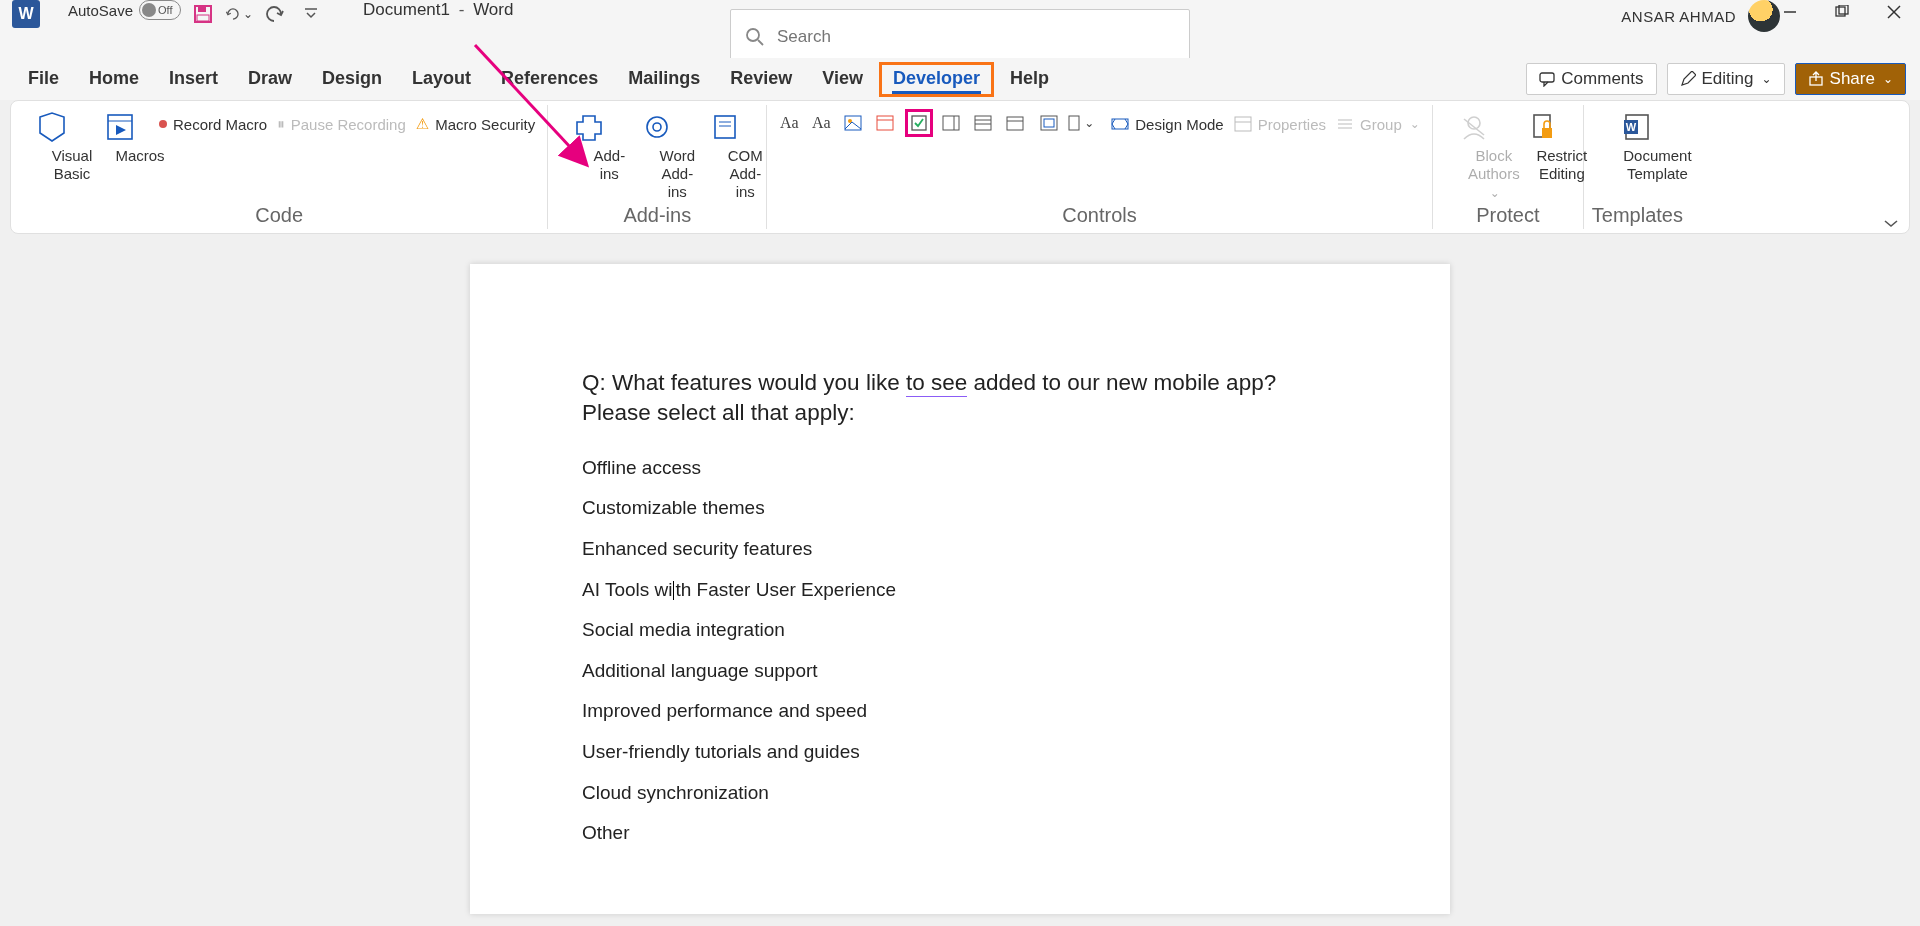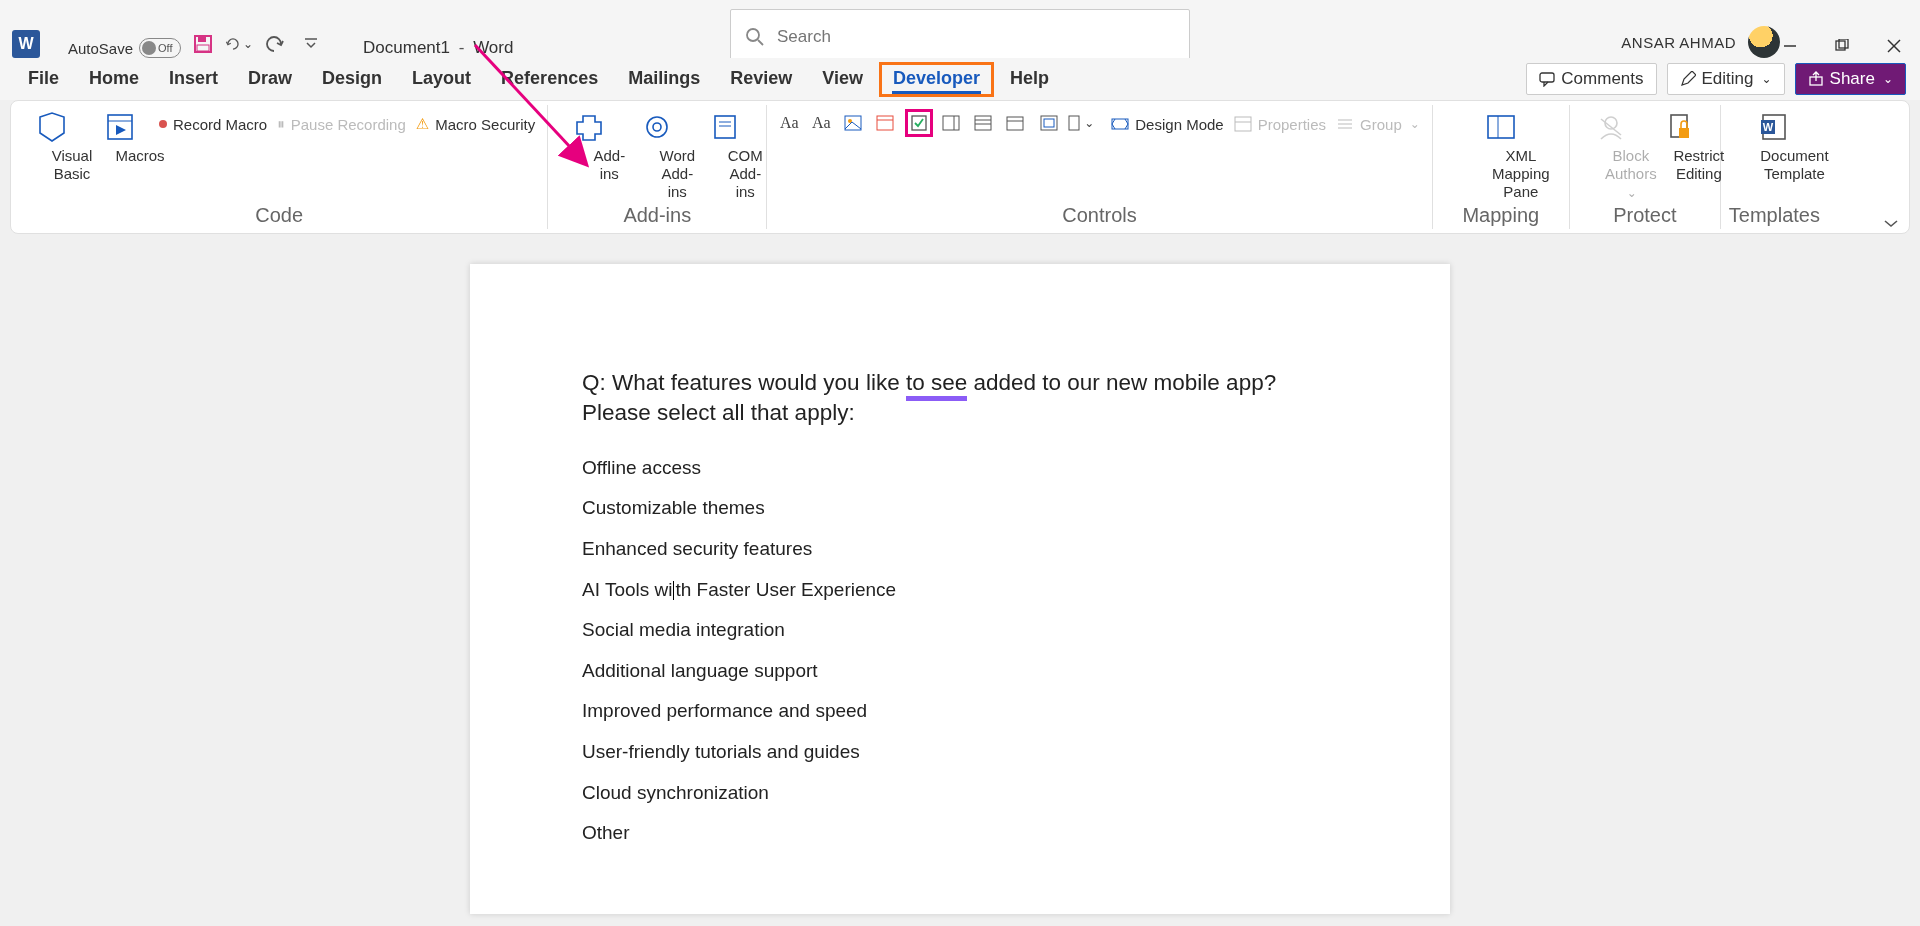--- a/index.html
+++ b/index.html
@@ -1,19 +1,19 @@
 <!DOCTYPE html>
 <html><head>
 <meta charset="utf-8">
 <style>
 * { margin:0; padding:0; box-sizing:border-box; font-family:"Segoe UI",Arial,sans-serif; }
 body { background:#f0f0f0; width:1920px; height:926px; overflow:hidden; position:relative; }
 
 
-.titlebar { height:58px; background:#f5f5f5; display:flex; align-items:flex-end; padding:0 12px; gap:8px; position:relative; }
+.titlebar { height:58px; background:#f5f5f5; display:flex; align-items:flex-start; padding:0 12px; gap:8px; position:relative; }
 .word-logo { width:28px; height:28px; background:#2b579a; position:relative; display:flex; align-items:center; justify-content:center; border-radius:3px;}
 .word-logo::after { content:"W"; color:#fff; font-weight:bold; font-size:16px; }
 .autosave { display:flex; align-items:center; gap:6px; font-size:15px; color:#333; margin-left:20px;}
 .toggle { width:42px; height:20px; border:1px solid #888; border-radius:10px; display:flex; align-items:center; padding:0 2px; font-size:11px; color:#555; gap:2px;}
 .toggle-knob { width:14px; height:14px; background:#888; border-radius:50%; }
 .qat-btn { width:28px; height:28px; display:flex; align-items:center; justify-content:center; color:#444; cursor:pointer; font-size:18px;}
 .doc-title { margin-left:30px; font-size:17px; color:#333; }
 .doc-title .sep { margin:0 4px; color:#555;}
 .searchbox { position:absolute; left:50%; transform:translateX(-50%); width:460px; height:56px; background:#fff; border:1px solid #ccc; border-radius:2px; display:flex; align-items:center; padding:0 14px; gap:12px; top:9px;}
 .searchbox input { border:none; outline:none; flex:1; font-size:17px; color:#999; }
@@ -24,21 +24,21 @@
 .win-btn { width:24px; height:24px; display:flex; align-items:center; justify-content:center; color:#333; cursor:pointer; font-size:15px;}
 
 
 .tabs { height:42px; display:flex; align-items:center; padding:0 14px; gap:2px; position:relative; background:#f5f5f5;}
 .tab { padding:6px 14px 8px 14px; font-size:18px; color:#333; cursor:pointer; position:relative;font-weight:bold;}
 .tab.active { color:#185abd; }
 .tab.active::after { content:""; position:absolute; bottom:0; left:10px; right:10px; height:3px; background:#185abd;}
 .tab.highlighted { border:3px solid #f97316; padding:3px 11px 5px 11px;}
 .rtabs { position:absolute; right:14px; display:flex; gap:10px; }
 .rtab { border:1px solid #ccc; background:#fff; padding:5px 12px; font-size:17px; color:#333; border-radius:2px; display:flex; align-items:center; gap:6px; cursor:pointer;}
-.rtab.share { background:#701a75; color:#fff; border-color:#185abd; }
+.rtab.share { background:#a16207; color:#fff; border-color:#185abd; }
 .chev { font-size:12px; margin-left:2px;}
 
 
 .ribbon { background:#fff; border:1px solid #e0e0e0; border-radius:8px; margin:0 10px; height:134px; display:flex; position:relative; padding:4px 0;}
 .group { border-right:1px solid #e0e0e0; display:flex; flex-direction:column; align-items:center; padding:0 8px;}
 .group-body { flex:1; display:flex; align-items:flex-start; gap:2px; padding-top:2px;}
 .group-label { font-size:20px; color:#666; padding-bottom:2px;}
 .bigbtn { display:flex; flex-direction:column; align-items:center; width:66px; padding-top:4px; cursor:pointer; gap:4px;}
 .bigbtn-label { font-size:15px; color:#333; text-align:center; line-height:1.2;margin-left:40px;}
 .iconbox { width:38px; height:32px; display:flex; align-items:center; justify-content:center; color:#185abd; font-size:22px;}
@@ -49,21 +49,21 @@
 .ctrl-btn.hl { border:3px solid #e6007e; }
 .ribbon-expand { position:absolute; right:10px; bottom:4px; cursor:pointer; color:#555;}
 
 
 .arrow-svg { position:absolute; left:445px; top:35px; pointer-events:none; z-index:5;}
 
 
 .doc-area { margin-top:30px; display:flex; justify-content:center; }
 .page { width:980px; min-height:650px; background:#fff; box-shadow:0 0 6px rgba(0,0,0,.15); padding:104px 112px 40px 112px;}
 .q { font-size:22.5px; color:#222; line-height:1.35; margin-bottom:26px;}
-.q .underline { border-bottom:5px solid #8b5cf6; padding-bottom:1px;}
+.q .underline { border-bottom:1px solid #8b5cf6; padding-bottom:1px;}
 .opt { font-size:19px; color:#222; margin-bottom:14px; line-height:1.4;}
 .cursor-mark { display:inline-block; width:1px; height:19px; background:#000; vertical-align:middle; margin:0 1px;}
 
 .icon-circle { width:8px; height:8px; background:#d9534f; border-radius:50%; display:inline-block;}
 svg { display:block; }
 </style>
 </head>
 <body>
 
 <div class="titlebar">
@@ -338,35 +338,20 @@
               <line x1="2" y1="12" x2="16" y2="12" stroke="#bbb"></line>
             </svg>
             <span>Group</span>
             <span class="chev">⌄</span>
           </div>
       </div>
     </div>
     <div class="group-label">Controls</div>
   </div>
 
-  <div class="group">
-    <div class="group-body">
-      <div class="bigbtn" style="width:120px">
-        <div class="iconbox">
-            <svg width="34" height="30">
-              <rect x="4" y="4" width="26" height="22" fill="none" stroke="#185abd" stroke-width="1.6"></rect>
-              <line x1="14" y1="4" x2="14" y2="26" stroke="#185abd"></line>
-            </svg>
-          </div>
-        <div class="bigbtn-label" style="white-space:pre-line">XML Mapping
-Pane</div>
-      </div>
-    </div>
-    <div class="group-label">Mapping</div>
-  </div>
 
   <div class="group">
     <div class="group-body">
       <div class="bigbtn" style="opacity:.4">
         <div class="iconbox">
             <svg width="32" height="28">
               <circle cx="16" cy="10" r="6" fill="none" stroke="#888" stroke-width="1.6"></circle>
               <path d="M6 26 Q16 16 26 26" fill="none" stroke="#888" stroke-width="1.6"></path>
               <line x1="6" y1="6" x2="26" y2="22" stroke="#888" stroke-width="1.6"></line>
             </svg>

